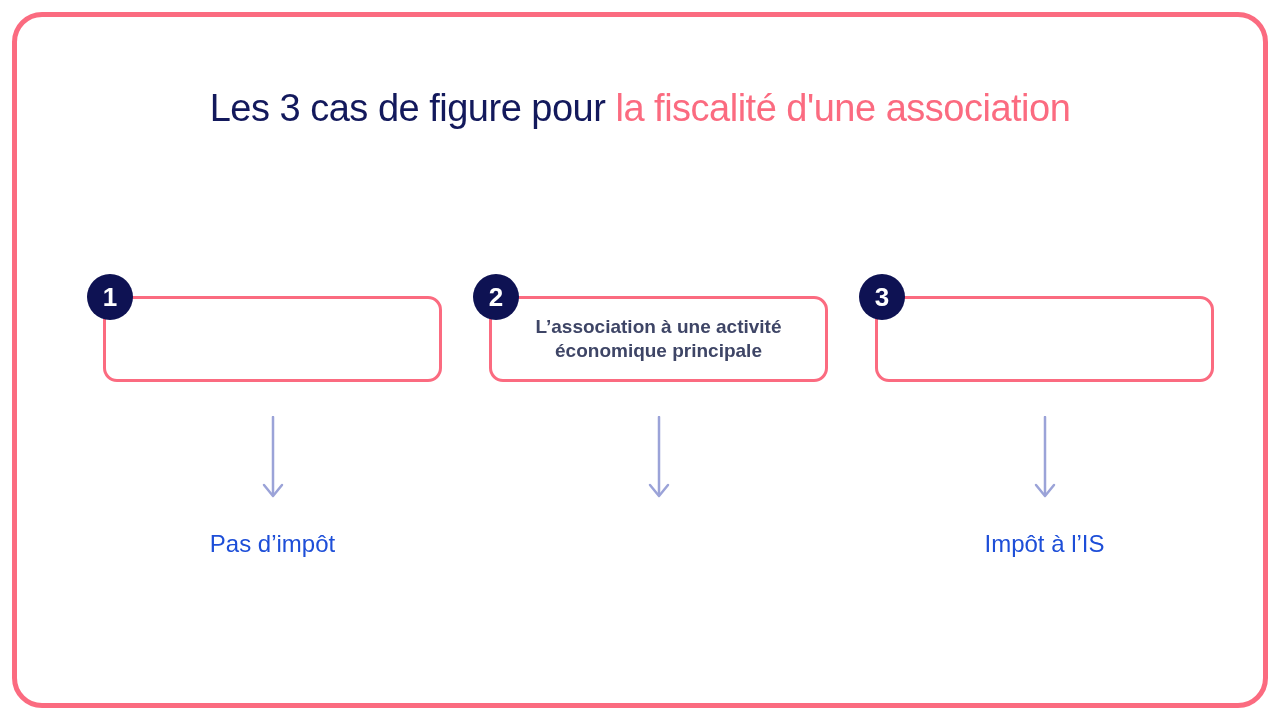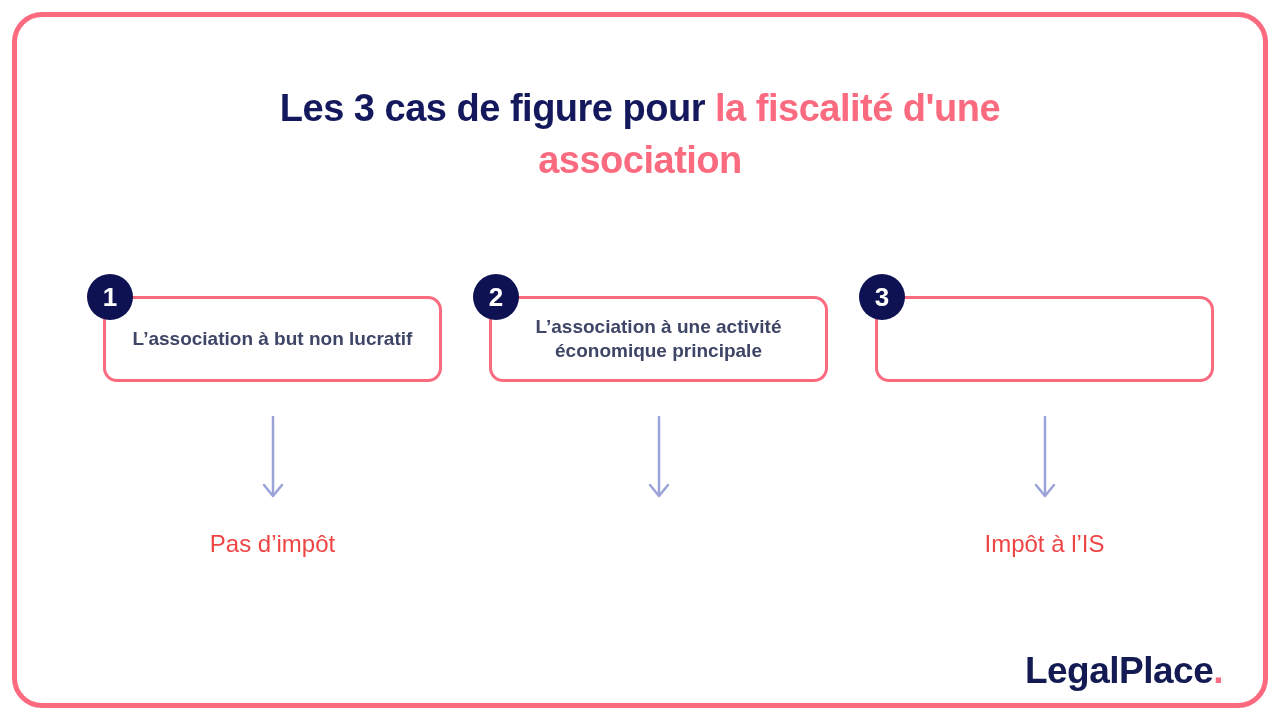--- a/index.html
+++ b/index.html
@@ -27,21 +27,21 @@
   .title {
     position: absolute;
     top: 82px;
     left: 50%;
     transform: translateX(-50%);
     width: 920px;
     margin: 0;
     text-align: center;
     font-size: 38px;
     line-height: 52px;
-    font-weight: bold;
+    font-weight: normal;
     letter-spacing: -0.5px;
   }
   .title .navy { color: #13195C; }
   .title .pink { color: #FB6B80; }
 
   .columns {
     position: absolute;
     left: 103px;
     top: 296px;
     display: flex;
@@ -88,21 +88,21 @@
     align-items: center;
     justify-content: center;
     line-height: 1;
   }
   .arrow {
     margin-top: 34px;
     display: block;
   }
   .result {
     margin-top: 30px;
-    color: #ef4444;
+    color: #1d4ed8;
     font-size: 24px;
     text-align: center;
     white-space: nowrap;
   }
   .logo {
     position: absolute;
     right: 57px;
     bottom: 28px;
     font-size: 37px;
     font-weight: bold;
@@ -121,21 +121,20 @@
   <h1 class="title">
     <span class="navy">Les 3 cas de figure pour</span>
     <span class="pink">la fiscalité d'une association</span>
   </h1>
 
   <div class="columns">
 
     <div class="column">
       <div class="case-box">
         <span class="badge">1</span>
-        <span class="case-label">L’association à but non lucratif</span>
       </div>
       <svg class="arrow" width="26" height="84" viewBox="0 0 26 84">
         <line x1="13" y1="1" x2="13" y2="79" stroke="#9BA3D8" stroke-width="2.5" stroke-linecap="round"></line>
         <polyline points="4,69 13,80 22,69" fill="none" stroke="#9BA3D8" stroke-width="2.5" stroke-linecap="round" stroke-linejoin="round"></polyline>
       </svg>
       <div class="result">Pas d’impôt</div>
     </div>
 
     <div class="column">
       <div class="case-box">
@@ -154,15 +153,14 @@
       </div>
       <svg class="arrow" width="26" height="84" viewBox="0 0 26 84">
         <line x1="13" y1="1" x2="13" y2="79" stroke="#9BA3D8" stroke-width="2.5" stroke-linecap="round"></line>
         <polyline points="4,69 13,80 22,69" fill="none" stroke="#9BA3D8" stroke-width="2.5" stroke-linecap="round" stroke-linejoin="round"></polyline>
       </svg>
       <div class="result">Impôt à l’IS</div>
     </div>
 
   </div>
 
-  <div class="logo"><span>LegalPlace</span><span class="dot">.</span></div>
 
 </div>
 
 </body></html>

